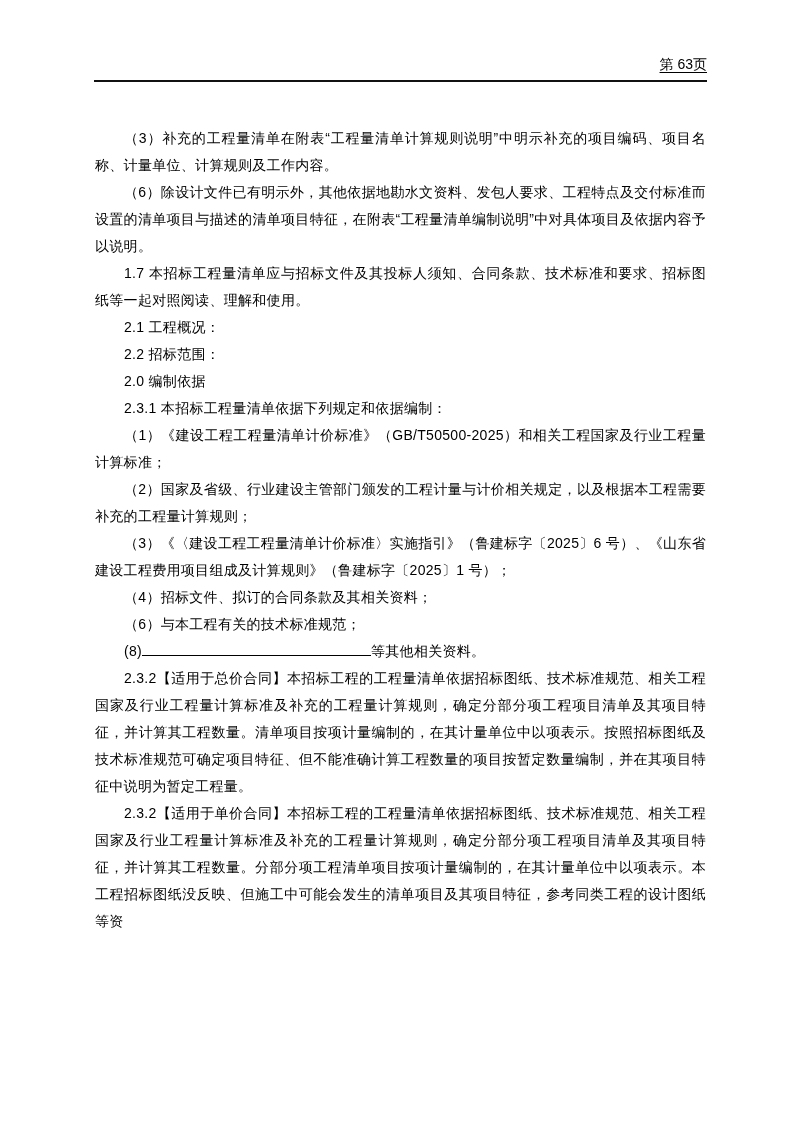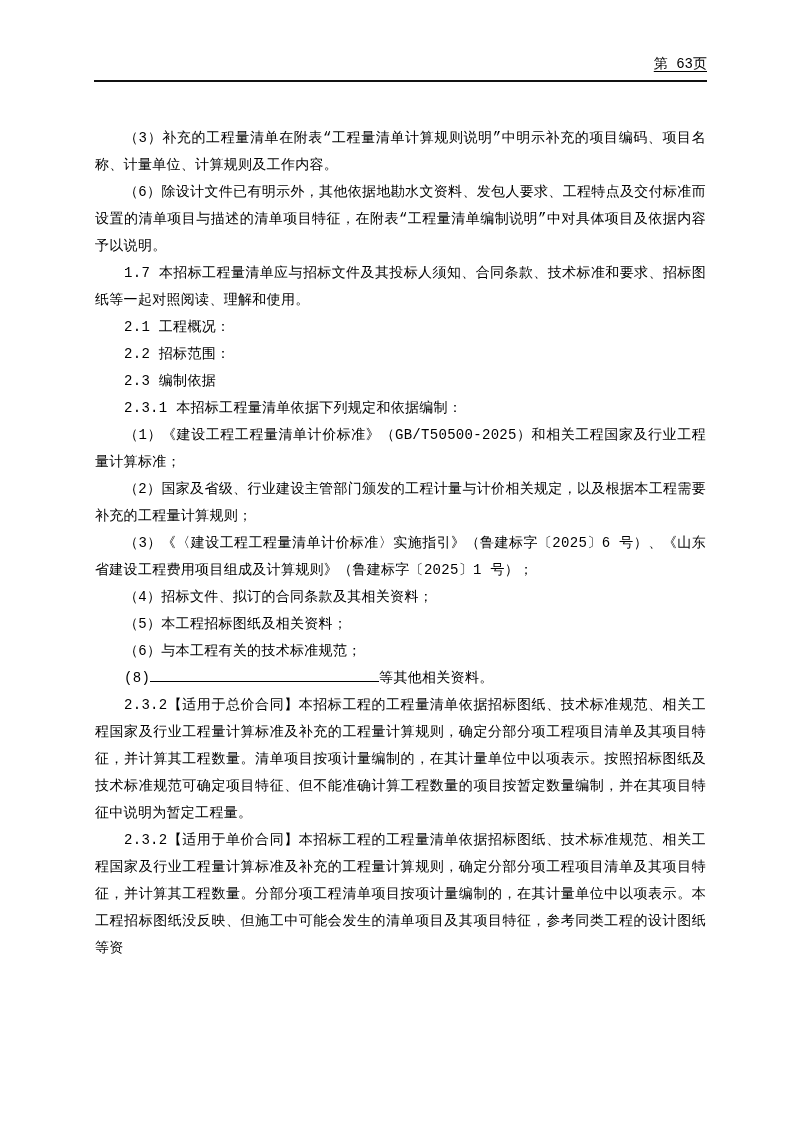--- a/index.html
+++ b/index.html
@@ -7,21 +7,21 @@
     padding: 0;
     background: #ffffff;
   }
   .page {
     position: relative;
     width: 793px;
     height: 1030px;
     background: #ffffff;
     overflow: hidden;
     color: #000000;
-    font-family: Liberation Mono, monospace;
+    font-family: Liberation Sans, sans-serif;
   }
   .header {
     position: absolute;
     left: 94px;
     top: 54px;
     width: 613px;
     text-align: right;
     font-size: 14px;
     line-height: 20px;
     padding-bottom: 6px;
@@ -62,26 +62,25 @@
   <div class="header">
     <span class="page-num">第 63页</span>
   </div>
 
   <div class="content">
       <p class="para">（3）补充的工程量清单在附表“工程量清单计算规则说明”中明示补充的项目编码、项目名称、计量单位、计算规则及工作内容。</p>
       <p class="para">（6）除设计文件已有明示外，其他依据地勘水文资料、发包人要求、工程特点及交付标准而设置的清单项目与描述的清单项目特征，在附表“工程量清单编制说明”中对具体项目及依据内容予以说明。</p>
       <p class="para">1.7 本招标工程量清单应与招标文件及其投标人须知、合同条款、技术标准和要求、招标图纸等一起对照阅读、理解和使用。</p>
       <p class="para">2.1 工程概况：</p>
       <p class="para">2.2 招标范围：</p>
-      <p class="para">2.3 编制依据</p>
+      <p class="para">2.0 编制依据</p>
       <p class="para">2.3.1 本招标工程量清单依据下列规定和依据编制：</p>
       <p class="para">（1）《建设工程工程量清单计价标准》（GB/T50500-2025）和相关工程国家及行业工程量计算标准；</p>
       <p class="para">（2）国家及省级、行业建设主管部门颁发的工程计量与计价相关规定，以及根据本工程需要补充的工程量计算规则；</p>
       <p class="para">（3）《〈建设工程工程量清单计价标准〉实施指引》（鲁建标字〔2025〕6 号）、《山东省建设工程费用项目组成及计算规则》（鲁建标字〔2025〕1 号）；</p>
       <p class="para">（4）招标文件、拟订的合同条款及其相关资料；</p>
-      <p class="para">（5）本工程招标图纸及相关资料；</p>
       <p class="para">（6）与本工程有关的技术标准规范；</p>
       <p class="para"><span>(8)</span><span class="blank-line"></span><span>等其他相关资料。</span></p>
       <p class="para">2.3.2【适用于总价合同】本招标工程的工程量清单依据招标图纸、技术标准规范、相关工程国家及行业工程量计算标准及补充的工程量计算规则，确定分部分项工程项目清单及其项目特征，并计算其工程数量。清单项目按项计量编制的，在其计量单位中以项表示。按照招标图纸及技术标准规范可确定项目特征、但不能准确计算工程数量的项目按暂定数量编制，并在其项目特征中说明为暂定工程量。</p>
       <p class="para">2.3.2【适用于单价合同】本招标工程的工程量清单依据招标图纸、技术标准规范、相关工程国家及行业工程量计算标准及补充的工程量计算规则，确定分部分项工程项目清单及其项目特征，并计算其工程数量。分部分项工程清单项目按项计量编制的，在其计量单位中以项表示。本工程招标图纸没反映、但施工中可能会发生的清单项目及其项目特征，参考同类工程的设计图纸等资</p>
     </div>
 
 </div>
 
 </body></html>

